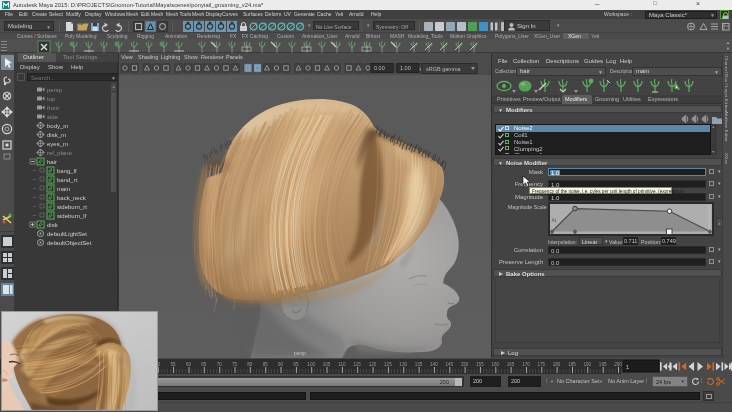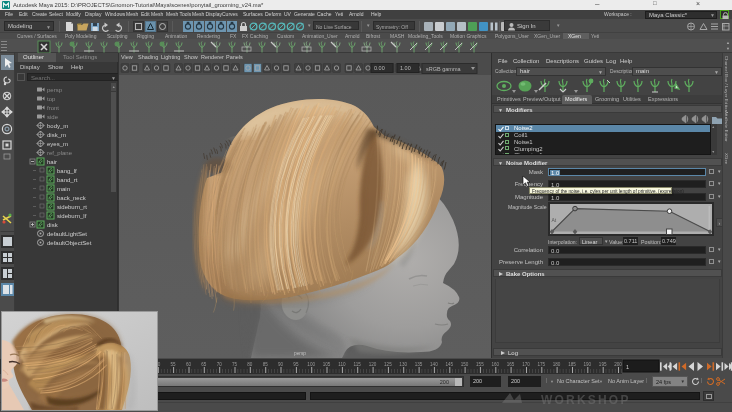--- a/index.html
+++ b/index.html
@@ -1326,25 +1326,20 @@
 <svg style="position:absolute;left:716px;top:19px" width="10" height="9">
         <circle cx="2" cy="2" r="1.4" fill="none" stroke="#cc6a26"></circle>
         <circle cx="2" cy="7" r="1.4" fill="none" stroke="#cc6a26"></circle>
         <path d="M3 3 L9 7 M3 6 L9 2" stroke="#cc6a26" stroke-width="1"></path>
       </svg>
       <div style="position:absolute;left:2px;top:34px;width:304px;height:8px;background:#1e1e1e;border:1px solid #141414"></div>
 <div style="position:absolute;left:310px;top:34px;width:390px;height:8px;background:#1e1e1e;border:1px solid #141414"></div>
 <div style="position:absolute;left:703px;top:33px;width:11px;height:10px;background:#3c3c3c;border:1px solid #2e2e2e">
  <div style="position:absolute;left:1.5px;top:1.5px;width:6px;height:5px;border:1px solid #999"></div>
       </div>
-      <div style="position:absolute;left:500px;top:34px;width:225px;height:14px;opacity:0.42;z-index:3">
- <svg width="225" height="14">
-          <path d="M2 11 L10 1 L14 8 L20 2 L22 11 Z" fill="#7d7d7d"></path>
- <text x="41" y="11.5" font-family="Liberation Sans" font-weight="bold" font-size="12" letter-spacing="2.2" fill="#7d7d7d">WORKSHOP</text>
-        </svg></div>
       <div style="position:absolute;left:0;top:44px;width:732px;height:10px;background:#4a4a4a;border-top:1px solid #404040"></div>
     </div>
 <div style="position:absolute;left:2px;top:312px;width:155px;height:98px;z-index:10;outline:1px solid #999">
 <svg width="155" height="98" viewBox="0 0 155 98">
 <defs>
  <linearGradient id="pbg" x1="0" y1="0" x2="1" y2="1">
   <stop offset="0" stop-color="#d3d3d3"></stop>
             <stop offset="1" stop-color="#bebebe"></stop>
  </linearGradient>
  <linearGradient id="ph1" x1="0.2" y1="0" x2="0.8" y2="1">

